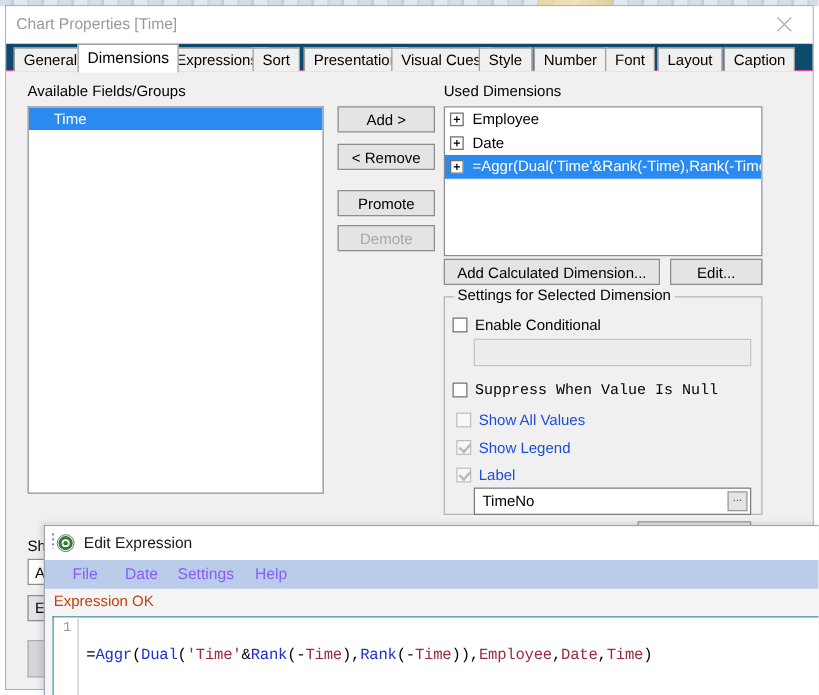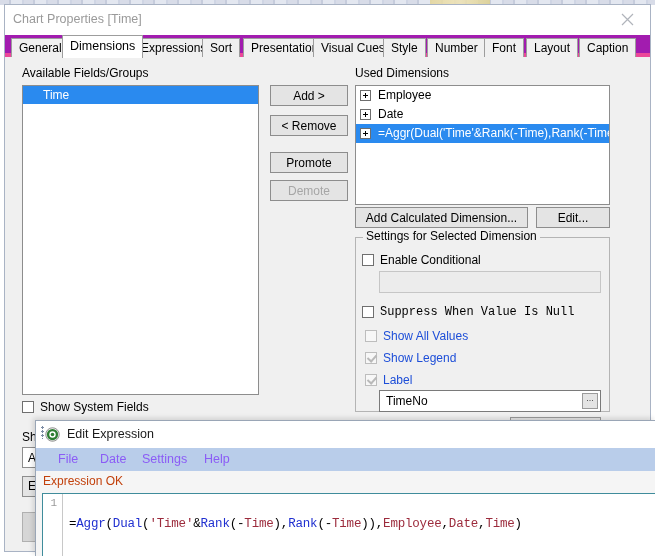--- a/index.html
+++ b/index.html
@@ -70,22 +70,22 @@
     justify-content: center;
     cursor: default;
   }
   #cp-close svg { display:block; }
 
   
   #tabstrip {
     position: absolute;
     left: 0; top: 30px;
     width: 100%; height: 22px;
-    background: #a21caf;
-    border-bottom: 4px solid #ec4899;
+    background: #0c4a6e;
+    border-bottom: 1px solid #ec4899;
     box-sizing: border-box;
   }
   .tab {
     position: absolute;
     top: 3px;
     height: 19px;
     padding: 0 7px;
     line-height: 19px;
     font-size: 12px;
     background: #f0f0f0;
@@ -537,24 +537,20 @@
       <span class="cbox dim checked"></span>
       <span>Label</span>
     </div>
 
     <div id="label-field">
       <span class="value">TimeNo</span>
       <span class="ellipsis-btn">...</span>
     </div>
     <div id="btn-below-label"></div>
 
-    <div class="chk-row" id="chk-showsys">
-      <span class="cbox"></span>
-      <span>Show System Fields</span>
-    </div>
 
     <div id="show-label2">Sho</div>
     <div id="combo-all">
       <span class="value">All</span>
     </div>
     <div id="btn-edit2">E</div>
     <div id="btn-bottom-extra"></div>
   </div>
 </div>
 

